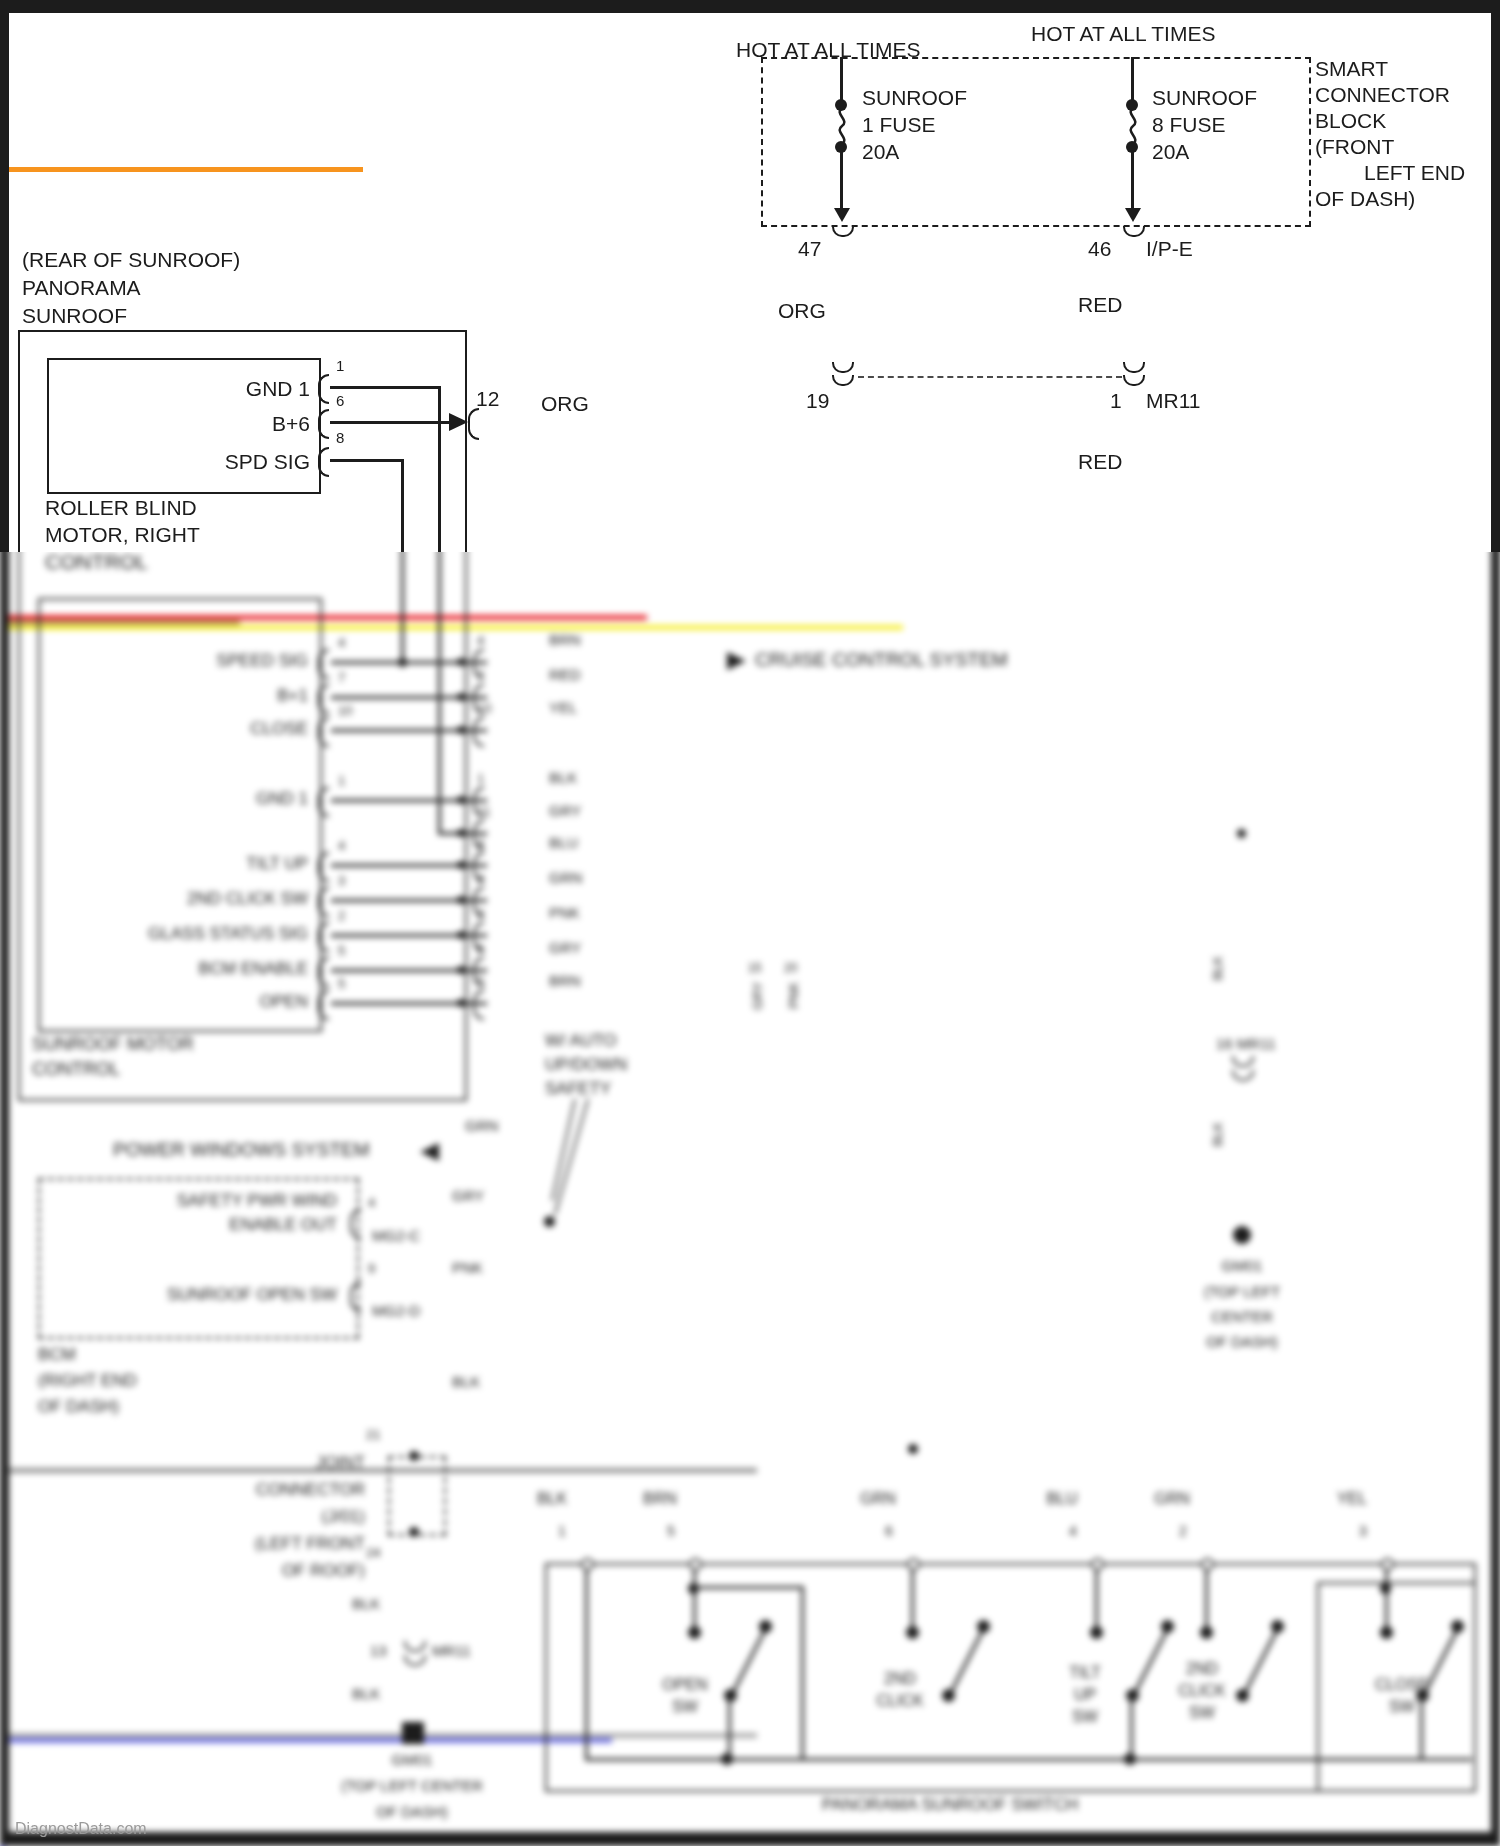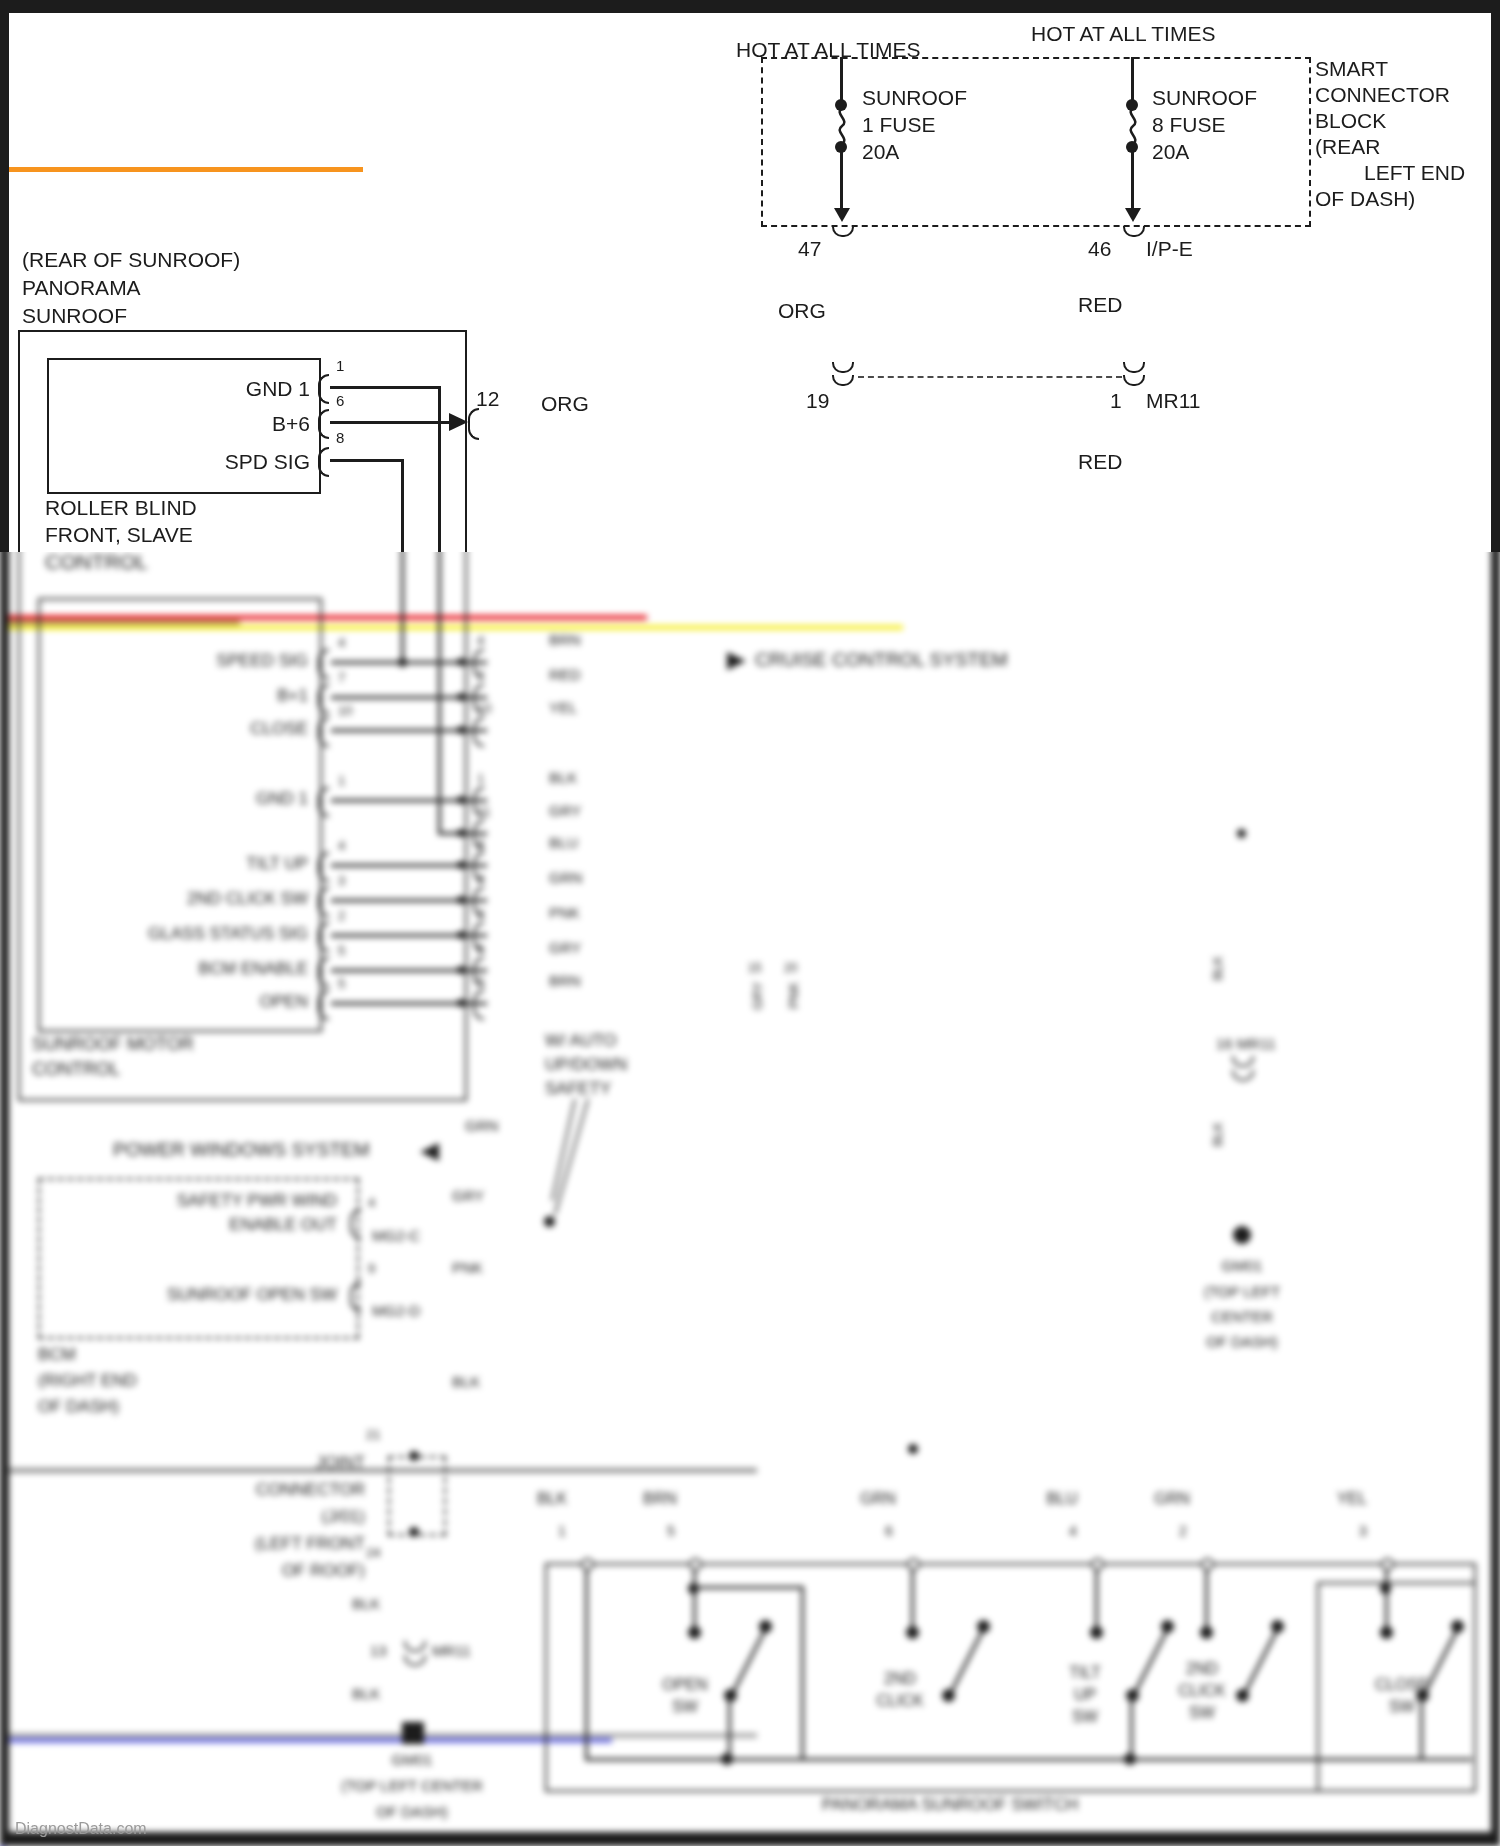--- a/index.html
+++ b/index.html
@@ -72,21 +72,21 @@
     <div class="dot" style="left:1126px;top:141px;width:12px;height:12px"></div>
     <div class="ln" style="left:1131px;top:152px;width:3px;height:58px"></div>
     <div class="triD" style="left:1125px;top:208px"></div>
     <div class="t" style="left:1152px;top:86px">SUNROOF</div>
     <div class="t" style="left:1152px;top:113px">8 FUSE</div>
     <div class="t" style="left:1152px;top:140px">20A</div>
 
     <div class="t" style="left:1315px;top:57px">SMART</div>
     <div class="t" style="left:1315px;top:83px">CONNECTOR</div>
     <div class="t" style="left:1315px;top:109px">BLOCK</div>
-    <div class="t" style="left:1315px;top:135px">(REAR</div>
+    <div class="t" style="left:1315px;top:135px">(FRONT</div>
     <div class="t" style="left:1364px;top:161px">LEFT END</div>
     <div class="t" style="left:1315px;top:187px">OF DASH)</div>
 
     <div class="arcU" style="left:832px;top:226px"></div>
     <div class="arcU" style="left:1123px;top:226px"></div>
     <div class="t" style="left:798px;top:237px">47</div>
     <div class="t" style="left:1088px;top:237px">46</div>
     <div class="t" style="left:1146px;top:237px">I/P-E</div>
 
     <div class="w" style="left: 838px; top: 238px; width: 5px; height: 127px; background: rgb(247, 148, 30);"></div>
@@ -125,21 +125,21 @@
     <div class="t t15" style="left:336px;top:430px">8</div>
     <div class="ln" style="left:330px;top:386px;width:110px;height:2.5px"></div>
     <div class="ln" style="left:438px;top:386px;width:2.5px;height:447px"></div>
     <div class="ln" style="left:330px;top:421px;width:122px;height:2.5px"></div>
     <div class="triR" style="left:449px;top:413px"></div>
     <div class="arcR" style="left:468px;top:408px;height:28px"></div>
     <div class="t" style="left:476px;top:387px">12</div>
     <div class="ln" style="left:330px;top:459px;width:73px;height:2.5px"></div>
     <div class="ln" style="left:401px;top:459px;width:2.5px;height:203px"></div>
     <div class="t" style="left:45px;top:496px">ROLLER BLIND</div>
-    <div class="t" style="left:45px;top:523px">FRONT, SLAVE</div>
+    <div class="t" style="left:45px;top:523px">MOTOR, RIGHT</div>
     <div class="t" style="left:45px;top:550px">CONTROL</div>
 
     <div class="box" style="left:38px;top:598px;width:280px;height:430px"></div>
     <div class="t t17 tr" style="left:100px;top:652px;width:208px">SPEED SIG</div>
     <div class="t t17 tr" style="left:100px;top:687px;width:208px">B+1</div>
     <div class="t t17 tr" style="left:100px;top:720px;width:208px">CLOSE</div>
     <div class="t t17 tr" style="left:100px;top:790px;width:208px">GND 1</div>
     <div class="t t17 tr" style="left:100px;top:855px;width:208px">TILT UP</div>
     <div class="t t17 tr" style="left:100px;top:890px;width:208px">2ND CLICK SW</div>
     <div class="t t17 tr" style="left:100px;top:925px;width:208px">GLASS STATUS SIG</div>

